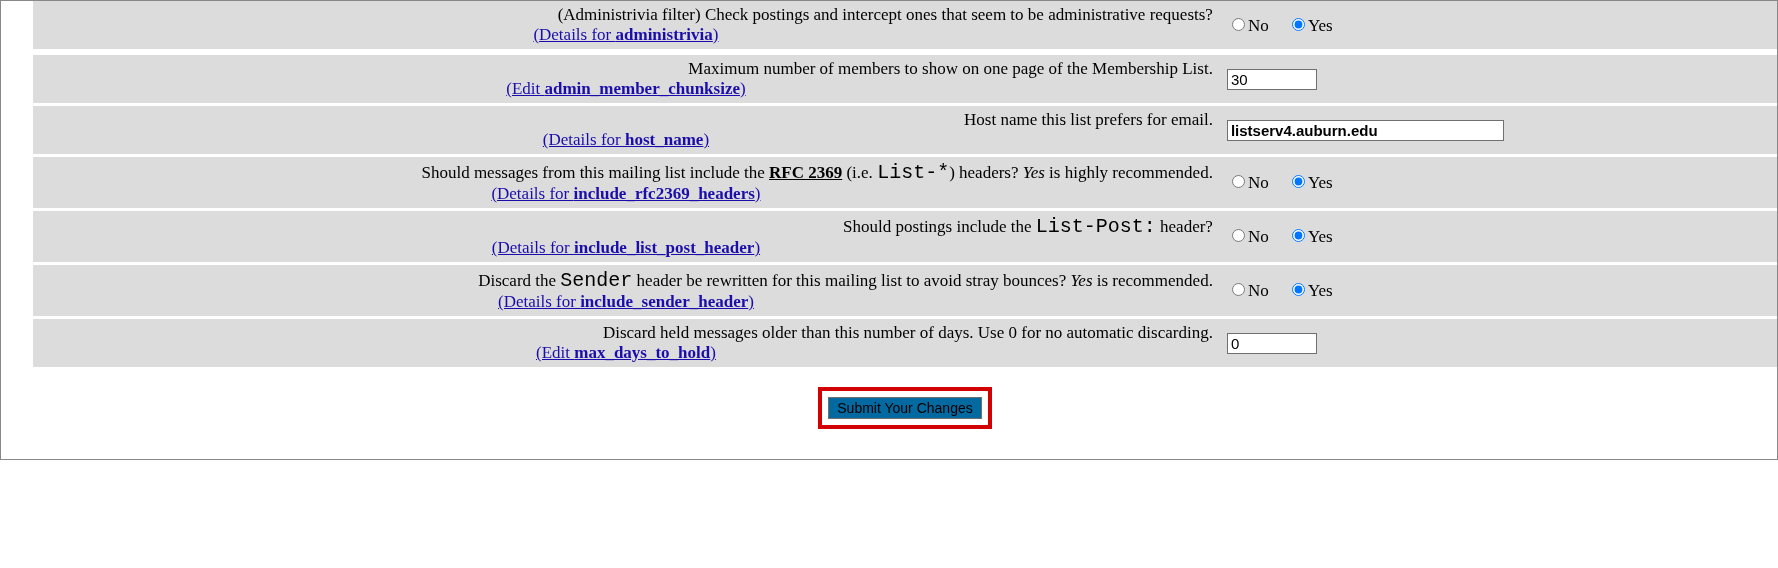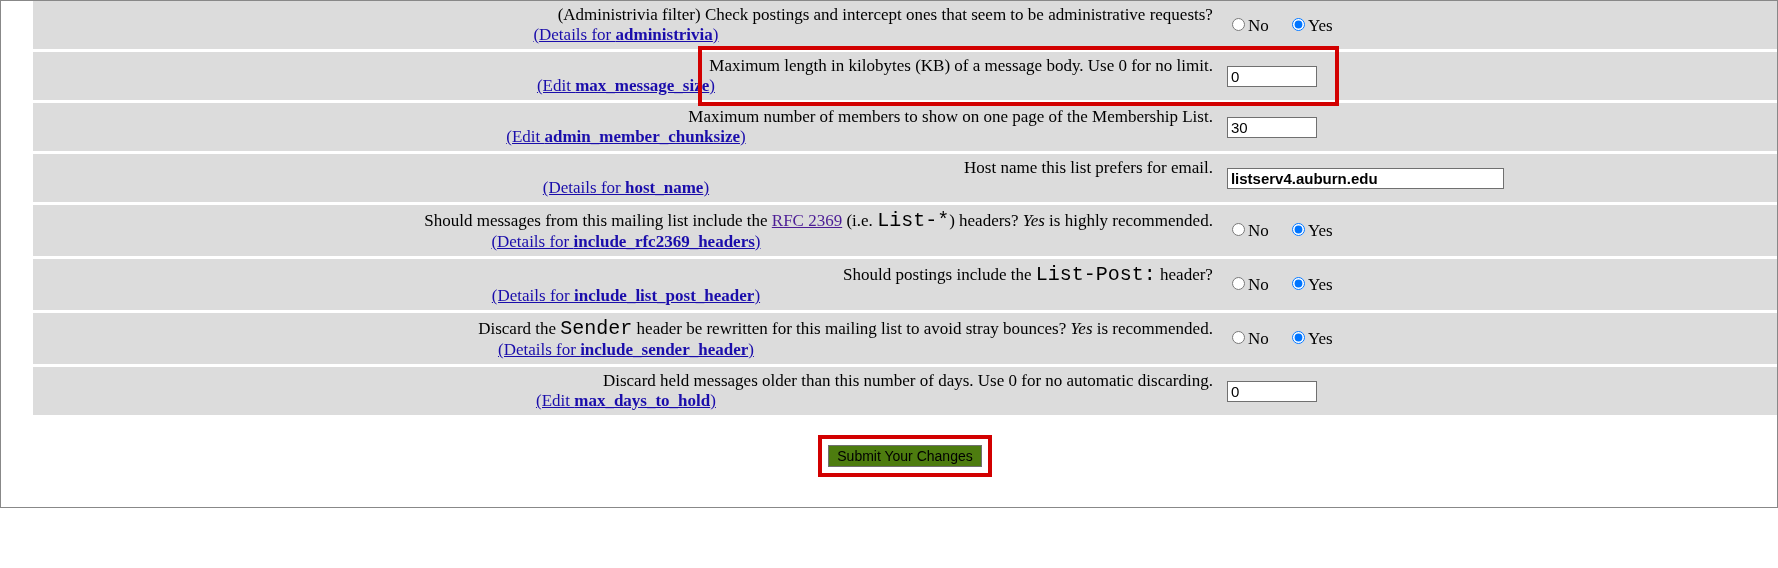--- a/index.html
+++ b/index.html
@@ -45,22 +45,23 @@
     display: block;
     text-align: center;
   }
   a.detlink {
     color: #1a0dab;
     text-decoration: underline;
     cursor: pointer;
   }
   a.detlink b { font-weight: bold; }
   a.rfclink {
-    color: #4c1d95;
+    color: #000000;
     text-decoration: underline;
+    font-weight: bold;
   }
   input[type="text"] {
     font-family: Arial, sans-serif;
     font-size: 15px;
     padding: 1px 3px;
     background: #fff;
     border: 1px solid #707070;
   }
   input.short { width: 90px; }
   input.long { width: 277px; font-weight: bold; }
@@ -79,21 +80,21 @@
   }
   .submitarea {
     text-align: center;
     padding: 30px 0 40px;
     position: relative;
   }
   input[type="submit"] {
     font-family: Arial, sans-serif;
     font-size: 14px;
     padding: 2px 8px;
-    background: #4d7c0f;
+    background: #0369a1;
     border: 1px solid #707070;
     cursor: pointer;
   }
   .posrel { position: relative; }
 </style>
 </head>
 <body>
 
 <div class="wrap posrel">
   <table class="main">
@@ -110,32 +111,20 @@
         <span class="radiogrp">
           <label><input type="radio" name="administrivia" style=""><span>No</span></label>
           <label><input type="radio" name="administrivia" checked="" style=""><span>Yes</span></label>
         </span>
       </td>
     </tr>
     <tr class="gap">
           <td colspan="2"></td>
         </tr>
 
-    <tr class="row posrel">
-      <td class="label" style="position:relative;">
-        <div class="boxred" style="left:665px; right:-120px; top:-6px; bottom:-6px;"></div>
-        <span>Maximum length in kilobytes (KB) of a message body. Use 0 for no limit.</span>
-        <span class="details-line">
-          <a class="detlink"><span>(Edit </span><b>max_message_size</b><span>)</span></a>
-        </span>
-      </td>
-      <td class="ctrl">
-        <input type="text" class="short" value="0" style="">
-      </td>
-    </tr>
     <tr class="gap">
           <td colspan="2"></td>
         </tr>
 
     <tr class="row">
       <td class="label">
         <span>Maximum number of members to show on one page of the Membership List.</span>
         <span class="details-line">
           <a class="detlink"><span>(Edit </span><b>admin_member_chunksize</b><span>)</span></a>
         </span>

